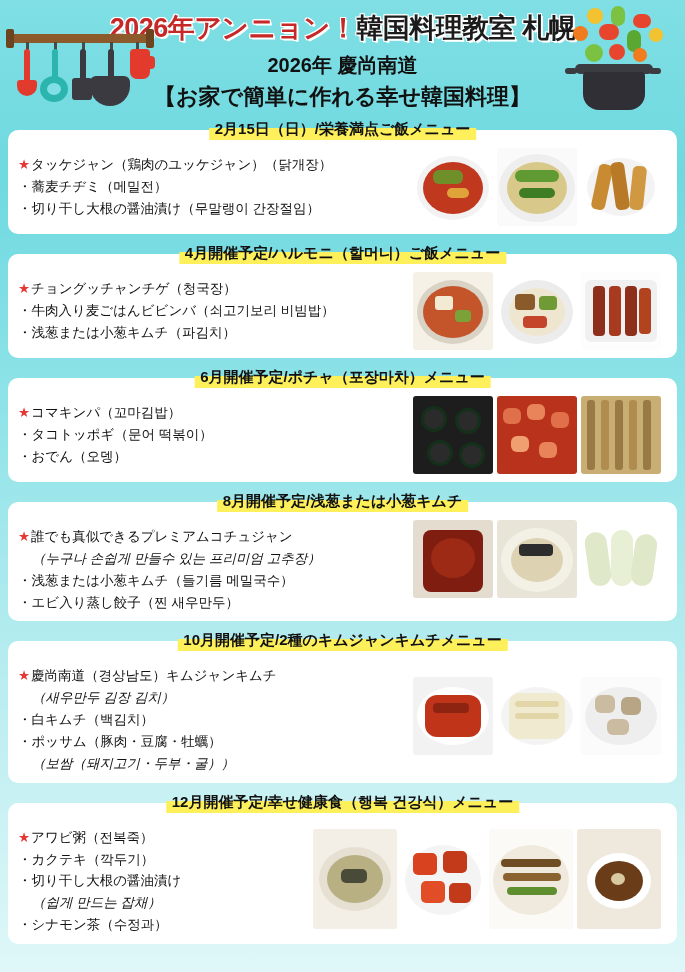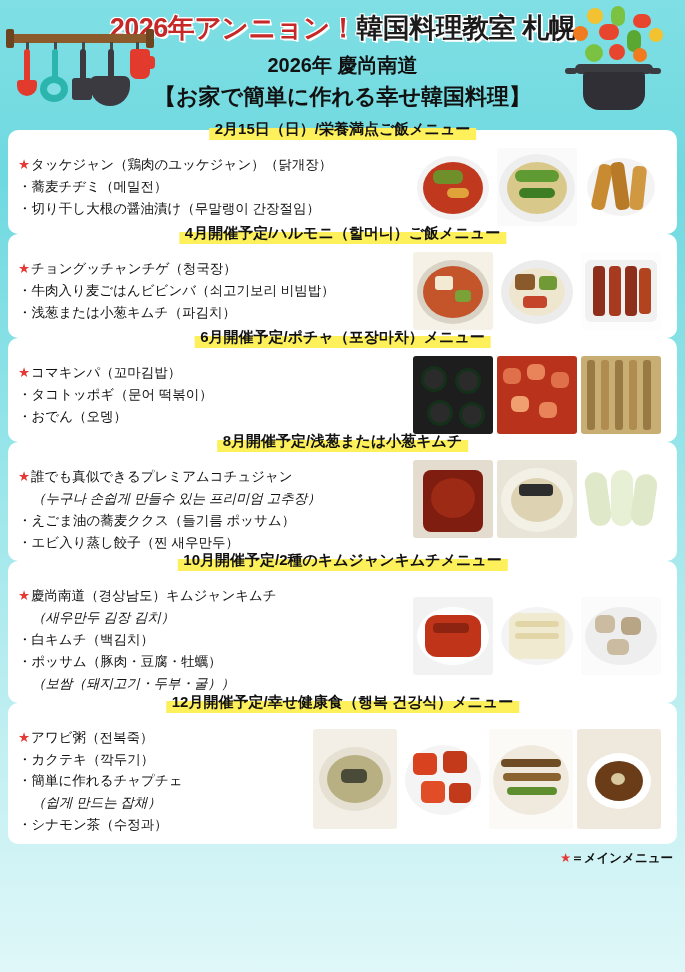--- a/index.html
+++ b/index.html
@@ -65,21 +65,21 @@
   .pot-lid { position: absolute; left: 24px; top: 58px; width: 78px; height: 10px; background: #3b3b42; border-radius: 5px; }
   .pot-handle { position: absolute; top: 62px; width: 12px; height: 6px; background: #3b3b42; border-radius: 3px; }
   .veg { position: absolute; border-radius: 50%; }
 
   
   .content { padding: 0 8px 4px 8px; }
   .section {
     position: relative;
     background: #ffffff;
     border-radius: 10px;
-    margin-bottom: 0;
+    margin-bottom: 20px;
     padding: 14px 16px 8px 10px;
     min-height: 60px;
   }
   .sec-head {
     position: absolute;
     top: -11px;
     left: 50%;
     transform: translateX(-50%);
     white-space: nowrap;
     font-size: 15px;
@@ -278,21 +278,21 @@
         </div>
       </div>
     </div>
 
     <div class="section">
       <div class="sec-head">8月開催予定/浅葱または小葱キムチ</div>
       <div class="sec-body">
         <div class="menu-list">
           <div class="menu-line star">誰でも真似できるプレミアムコチュジャン</div>
           <div class="menu-line plain">（누구나 손쉽게 만들수 있는 프리미엄 고추장）</div>
-          <div class="menu-line bullet">えごま油の蕎麦ククス（들기름 ポッサム）</div>
+          <div class="menu-line bullet">浅葱または小葱キムチ（들기름 메밀국수）</div>
           <div class="menu-line bullet">エビ入り蒸し餃子（찐 새우만두）</div>
         </div>
         <div class="photos">
           <div class="photo" style="background:#e4ddcf;">
             <div class="bowl" style="left:10px; top:10px; width:60px; height:62px; background:#7e1d10; border-radius:8px;"></div>
             <div class="bowl" style="left:18px; top:18px; width:44px; height:40px; background:#9c2a14; border-radius:50%;"></div>
           </div>
           <div class="photo" style="background:#e8e4d8;">
             <div class="bowl" style="left:4px; top:8px; width:72px; height:64px; background:#f3f0e6; border-radius:50%;"></div>
             <div class="bowl" style="left:14px; top:18px; width:52px; height:44px; background:#ddd2b2; border-radius:50%;"></div>
@@ -338,21 +338,21 @@
         </div>
       </div>
     </div>
 
     <div class="section">
       <div class="sec-head">12月開催予定/幸せ健康食（행복 건강식）メニュー</div>
       <div class="sec-body">
         <div class="menu-list">
           <div class="menu-line star">アワビ粥（전복죽）</div>
           <div class="menu-line bullet">カクテキ（깍두기）</div>
-          <div class="menu-line bullet">簡単に作れるチャプチェ</div>
+          <div class="menu-line bullet">切り干し大根の醤油漬け</div>
           <div class="menu-line plain">（쉽게 만드는 잡채）</div>
           <div class="menu-line bullet">シナモン茶（수정과）</div>
         </div>
         <div class="photos" style="padding-top:12px;">
           <div class="photo" style="width:84px; height:100px; background:#f3efe6;">
             <div class="bowl" style="left:6px; top:18px; width:72px; height:64px; background:#e6e0d2; border-radius:50%;"></div>
             <div class="bowl" style="left:14px; top:26px; width:56px; height:48px; background:#b8b083; border-radius:50%;"></div>
             <div class="bowl" style="left:28px; top:40px; width:26px; height:14px; background:#4a4a38; border-radius:5px;"></div>
           </div>
           <div class="photo" style="width:84px; height:100px; background:#ffffff;">

